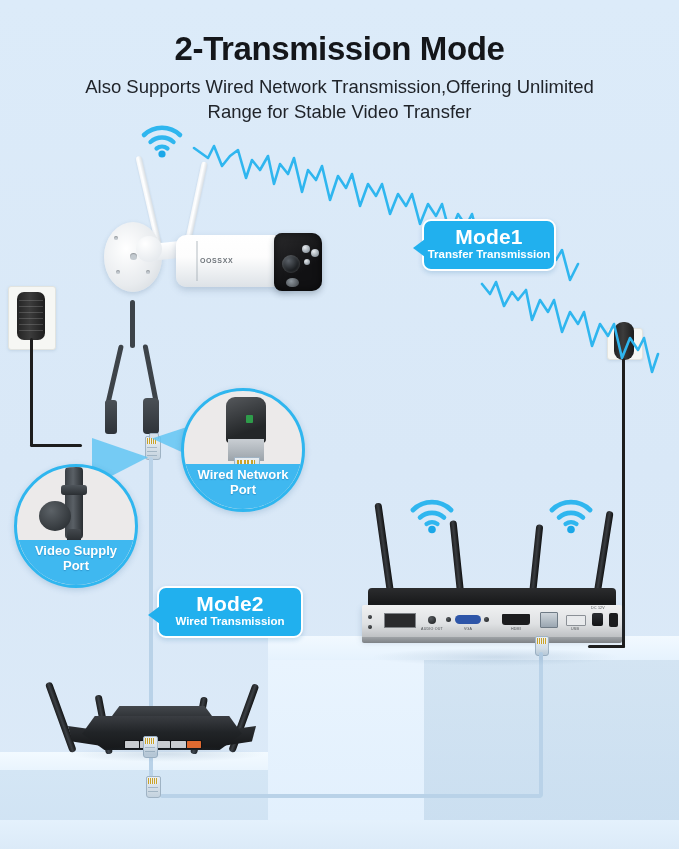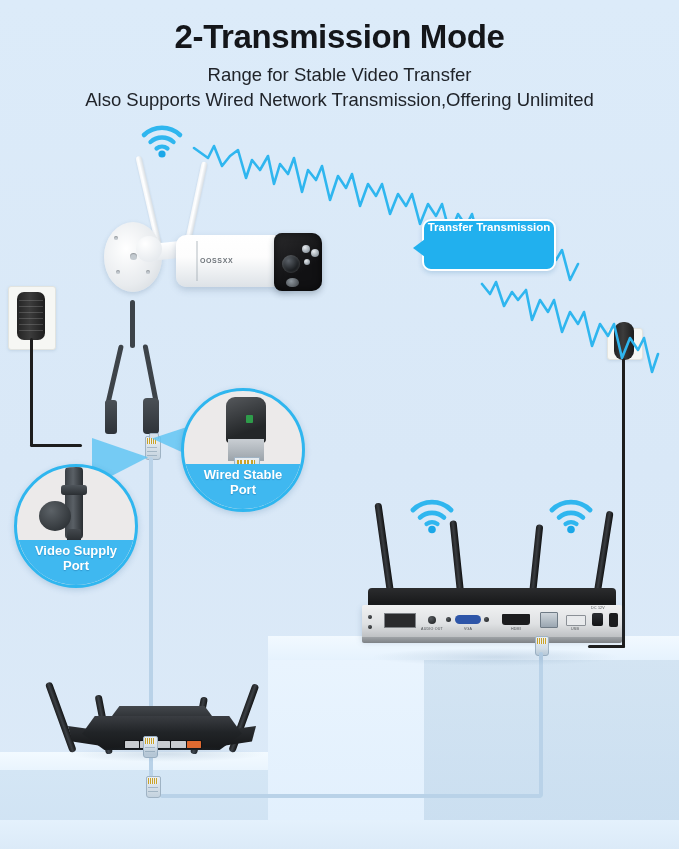--- a/index.html
+++ b/index.html
@@ -16,21 +16,21 @@
   }
   .stage {
     position: absolute;
     left: 0; top: 0;
     width: 679px; height: 849px;
     background: linear-gradient(180deg,#dcebf9 0%, #d9e8f7 55%, #dceaf8 100%);
     overflow: hidden;
   }
 
   
-  .header { position:absolute; left:0; top:0; width:679px; text-align:center; }
+  .header { position:absolute; left:0; top:12px; width:679px; text-align:center; }
   .title {
     margin: 0;
     padding-top: 18px;
     font-size: 33px;
     font-weight: bold;
     color: #14161a;
     letter-spacing: -0.4px;
     font-family: "Liberation Sans", sans-serif;
   }
   .subtitle {
@@ -302,22 +302,22 @@
   }
 </style>
 </head>
 <body>
 
 <div class="stage">
 
   <div class="header">
     <h1 class="title">2-Transmission Mode</h1>
     <div class="subtitle">
+      <div>Also Supports Wired Network Transmission,Offering Unlimited</div>
       <div>Range for Stable Video Transfer</div>
-      <div>Also Supports Wired Network Transmission,Offering Unlimited</div>
     </div>
   </div>
 
   <div class="ped" id="ped-rt-top"></div>
   <div class="ped" id="ped-rt-front"></div>
   <div class="ped" id="ped-nvr-top"></div>
   <div class="ped" id="ped-nvr-front"></div>
   <div class="ped" id="ped-nvr-side"></div>
   <div class="ped" id="floor"></div>
 
@@ -413,23 +413,29 @@
   <div style="position:absolute; left:480px; top:280px; width:180px; height:230px;">
     <svg width="180" height="230" viewBox="0 0 180 230">
       <polyline points="2,4 10,14 16,2 24,26 32,12 38,20 46,10 52,40 60,20 68,32 74,20
                 82,52 90,32 98,44 104,32 112,66 120,44 128,56 134,44 142,78 150,58
                 158,70 164,58 172,92 178,74" fill="none" stroke="#2fb6ef" stroke-width="2.6" stroke-linejoin="round" stroke-linecap="round"></polyline>
     </svg>
   </div>
 
   <div class="badge" style="left:422px; top:219px; width:130px; height:48px;">
     <div class="tail"></div>
+    <div class="b-main">Mode1</div>
     <div class="b-sub">Transfer Transmission</div>
   </div>
 
+  <div class="badge" style="left:157px; top:586px; width:142px; height:48px;">
+    <div class="tail"></div>
+    <div class="b-main">Mode2</div>
+    <div class="b-sub">Wired Transmission</div>
+  </div>
 
   <div class="mag-cone" style="left:152px; top:420px; width:56px; height:44px;
               clip-path:polygon(0% 42%, 100% 0%, 100% 100%);"></div>
   <div class="magnifier" style="left:181px; top:388px; width:118px; height:118px;">
 
     <div style="position:absolute; left:42px; top:6px; width:40px; height:46px;
                 background:linear-gradient(160deg,#55585c,#242729 70%);
                 border-radius:9px 9px 4px 4px;"></div>
     <div style="position:absolute; left:62px; top:24px; width:7px; height:8px;
                 background:#2e9c4a; border-radius:1px;"></div>
@@ -438,21 +444,21 @@
     <div style="position:absolute; left:50px; top:66px; width:24px; height:26px;
                 background:linear-gradient(180deg,#e7ecf0,#c2ced8);
                 border:1px solid #9fb3c4;">
       <div style="position:absolute; left:2px; top:2px; width:18px; height:7px;
                   background:repeating-linear-gradient(90deg,#c9a227 0 2px,#eef2f5 2px 3.5px);"></div>
       <div style="position:absolute; left:2px; top:13px; width:18px; height:1.5px; background:rgba(120,145,165,.45);"></div>
       <div style="position:absolute; left:2px; top:18px; width:18px; height:1.5px; background:rgba(120,145,165,.45);"></div>
     </div>
     <div style="position:absolute; left:56px; top:90px; width:12px; height:24px; background:#b9d2e8;"></div>
     <div class="mag-band">
-      <div>Wired Stable</div>
+      <div>Wired Network</div>
       <div>Port</div>
     </div>
   </div>
 
   <div class="mag-cone" style="left:92px; top:438px; width:56px; height:48px;
               clip-path:polygon(100% 40%, 0% 0%, 0% 100%);"></div>
   <div class="magnifier" style="left:14px; top:464px; width:118px; height:118px;">
     <div style="position:absolute; left:48px; top:0px; width:18px; height:72px;
                 background:linear-gradient(90deg,#3b4045,#5a6066 45%,#2a2e32);
                 border-radius:4px;"></div>

